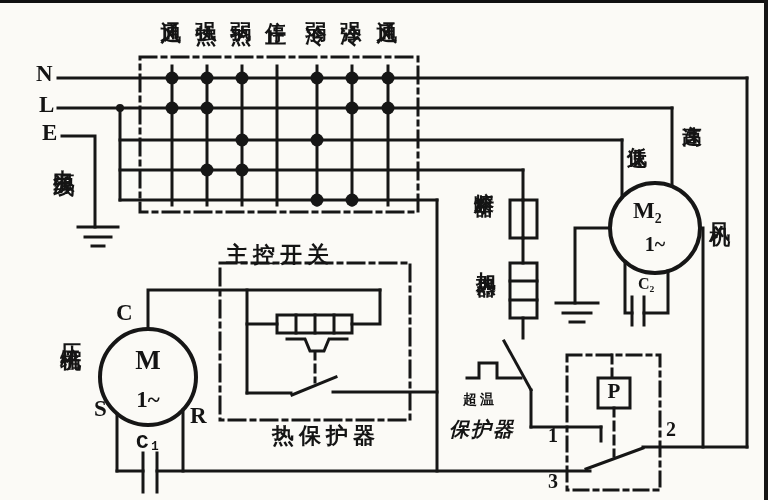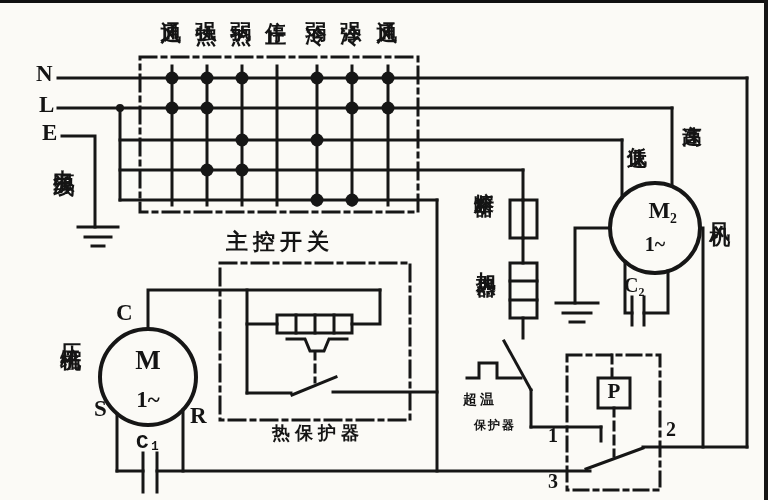--- a/index.html
+++ b/index.html
@@ -157,43 +157,43 @@
       <div class="lbl cn vtext" style="left: 304px; top: 5px;">弱冷</div>
       <div class="lbl cn vtext" style="left: 339px; top: 5px;">强冷</div>
       <div class="lbl cn vtext" style="left: 375px; top: 5px;">通风</div>
     </div>
 
   <div class="lbl latin" style="left:36px;top:62px;">N</div>
   <div class="lbl latin" style="left:39px;top:93px;">L</div>
   <div class="lbl latin" style="left:42px;top:121px;">E</div>
   <div class="lbl cn vtext" style="left:52px;top:153px;">电源线</div>
 
-  <div class="lbl cn cn-sp" style="left:226px;top:230px;font-size:22px;">主控开关</div>
+  <div class="lbl cn cn-sp" style="left:226px;top:243px;font-size:22px;">主控开关</div>
 
   <div class="lbl cn vtext" style="left:59px;top:327px;">压缩机</div>
   <div class="lbl latin" style="left:116px;top:301px;">C</div>
   <div class="lbl latin" style="left:94px;top:397px;">S</div>
   <div class="lbl latin" style="left:190px;top:404px;">R</div>
   <div class="lbl latin" style="left:122px;top:346px;width:52px;text-align:center;font-size:27px;">M</div>
   <div class="lbl latin" style="left:122px;top:388px;width:52px;text-align:center;">1~</div>
   <div class="lbl small" style="left:136px;top:432px;font-size:21px;font-family:Liberation Mono, monospace;">C₁</div>
 
-  <div class="lbl cn cn-sp" style="left:272px;top:424px;font-size:18px;">热保护器</div>
+  <div class="lbl cn cn-sp" style="left:272px;top:424px;font-size:22px;">热保护器</div>
 
   <div class="lbl cn vtext" style="left:473px;top:176px;font-size:20px;">熔断器</div>
   <div class="lbl cn vtext" style="left:475px;top:256px;font-size:20px;">加热器</div>
 
   <div class="lbl cn" style="left:463px;top:392px;font-size:14px;letter-spacing:3px;">超温</div>
-  <div class="lbl cn" style="left:474px;top:419px;font-size:12px;letter-spacing:2px;">保护器</div>
+  <div class="lbl cn" style="left:449px;top:419px;font-size:20px;letter-spacing:2px;font-style:italic;">保护器</div>
 
   <div class="lbl cn vtext" style="left:626px;top:131px;font-size:20px;letter-spacing:2px;">低速</div>
   <div class="lbl cn vtext" style="left:681px;top:109px;font-size:20px;letter-spacing:2px;">高速</div>
   <div class="lbl cn vtext" style="left:708px;top:206px;">风机</div>
-  <div class="lbl latin" style="left:633px;top:199px;width:44px;text-align:right;">M₂</div>
+  <div class="lbl latin" style="left:633px;top:199px;width:44px;text-align:left;">M₂</div>
   <div class="lbl latin" style="left:633px;top:234px;width:44px;text-align:center;font-size:20px;">1~</div>
-  <div class="lbl small" style="left:624px;top:275px;font-size:20px;">C₂</div>
+  <div class="lbl small" style="left:638px;top:275px;font-size:16px;">C₂</div>
 
   <div class="lbl latin" style="left:598px;top:380px;width:32px;text-align:center;font-size:21px;">P</div>
   <div class="lbl small" style="left:548px;top:425px;font-size:20px;">1</div>
   <div class="lbl small" style="left:666px;top:419px;font-size:20px;">2</div>
   <div class="lbl small" style="left:548px;top:471px;font-size:20px;">3</div>
 
 </div>
 
 </body></html>

